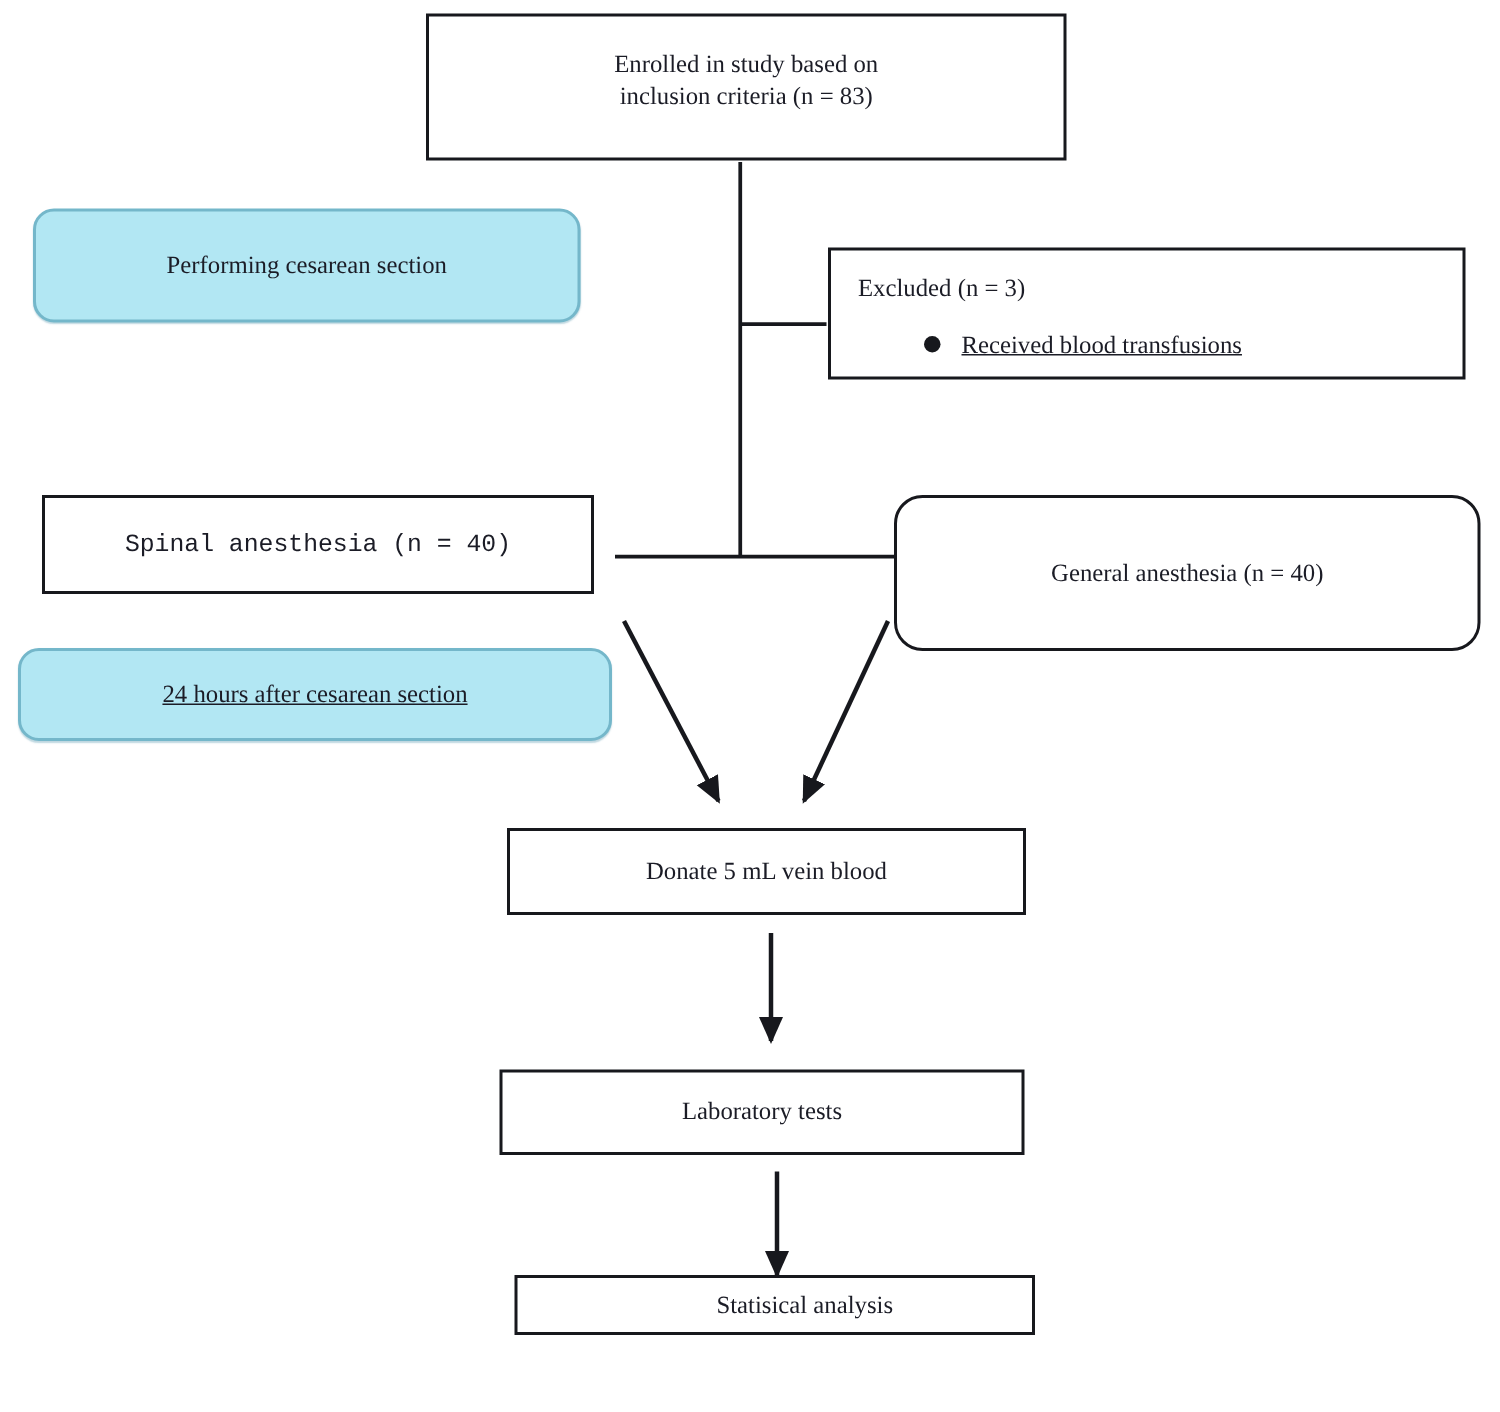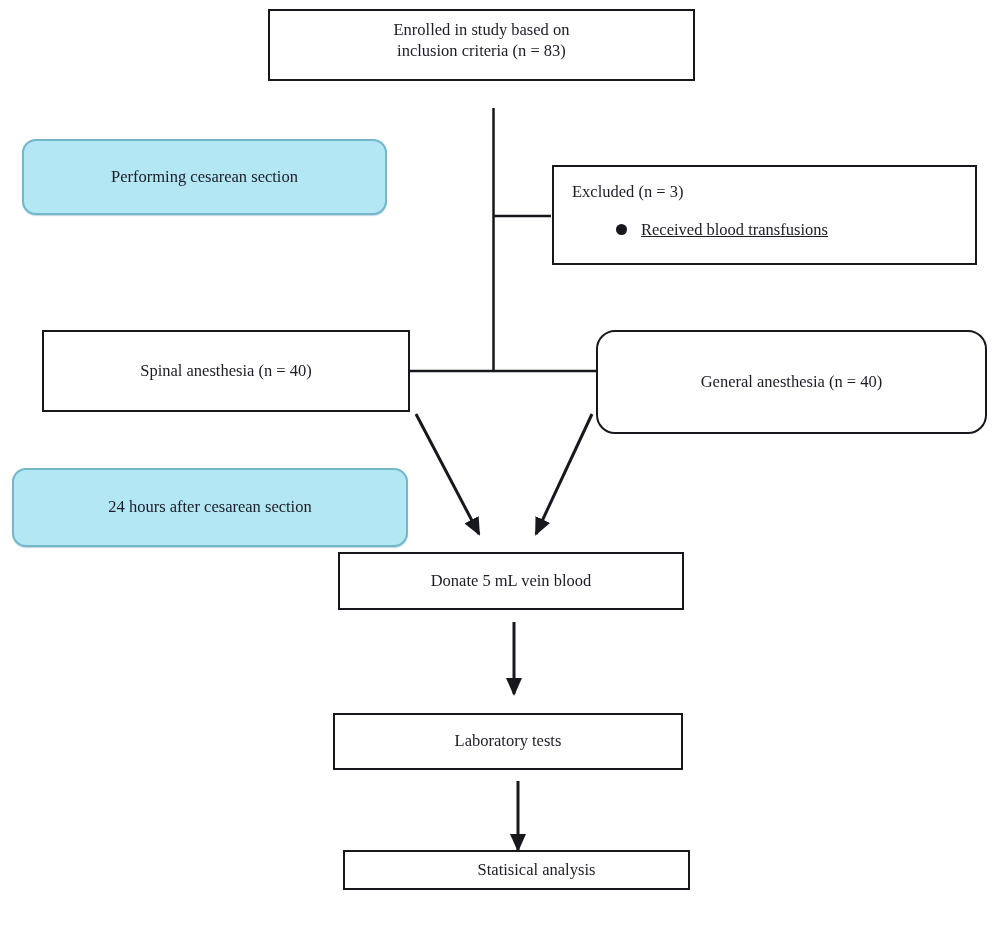--- a/index.html
+++ b/index.html
@@ -28,56 +28,56 @@
     background: #ffffff;
     border: 2px solid #17181d;
     display: flex;
     align-items: center;
     justify-content: center;
     text-align: center;
     font-size: 16.5px;
     line-height: 1.25;
   }
   .box-enrolled {
-    left: 268px; top: 9px; width: 427px; height: 72px;
+    left: 284px; top: 9px; width: 427px; height: 98px;
     padding-bottom: 8px;
   }
   .box-excluded {
-    left: 552px; top: 165px; width: 425px; height: 100px;
+    left: 552px; top: 165px; width: 425px; height: 88px;
     display: block;
     text-align: left;
     padding: 15px 18px;
   }
   .excluded-bullet-row {
     margin-top: 17px;
     margin-left: 44px;
     display: flex;
     align-items: center;
     text-decoration: underline;
   }
   .bullet-dot {
     width: 11px; height: 11px;
     border-radius: 50%;
     background: #17181d;
     margin-right: 14px;
     flex: 0 0 auto;
   }
-  .box-spinal  { left: 42px;  top: 330px; width: 368px; height: 82px; }
+  .box-spinal  { left: 28px;  top: 330px; width: 368px; height: 66px; font-family: Liberation Mono, monospace; }
   .box-general { left: 596px; top: 330px; width: 391px; height: 104px; border-radius: 19px; }
   .box-donate  { left: 338px; top: 552px; width: 346px; height: 58px; }
   .box-lab     { left: 333px; top: 713px; width: 350px; height: 57px; }
   .box-stat    { left: 343px; top: 850px; width: 347px; height: 40px; padding-left: 40px; }
   .box-highlight {
     background: #b2e7f3;
     border: 2px solid #74b7ca;
     border-radius: 14px;
     box-shadow: 0 1px 1px rgba(70,140,165,0.35);
   }
   .box-performing { left: 22px; top: 139px; width: 365px; height: 76px; }
-  .box-24hours    { left: 12px; top: 468px; width: 396px; height: 79px; }
+  .box-24hours    { left: 12px; top: 432px; width: 396px; height: 62px; text-decoration: underline; }
   .two-line span { display: block; }
 </style>
 </head>
 <body>
 
 <div class="figure">
 
   <svg class="connector-layer" width="1000" height="941" viewBox="0 0 1000 941" xmlns="http://www.w3.org/2000/svg">
     <defs>
       <marker id="arrowhead" markerUnits="userSpaceOnUse" markerWidth="22" markerHeight="18" refX="16" refY="8" orient="auto">

